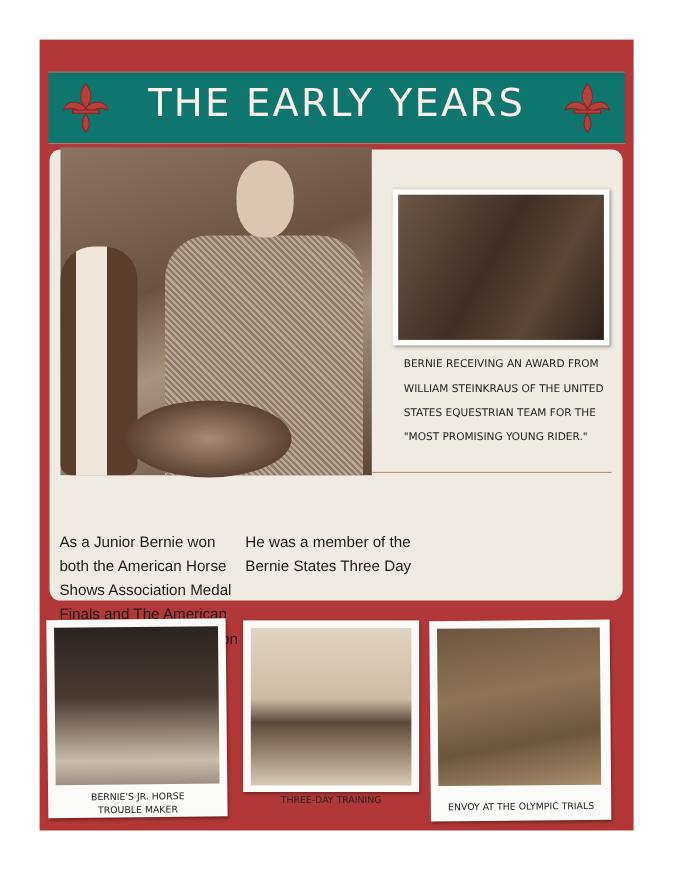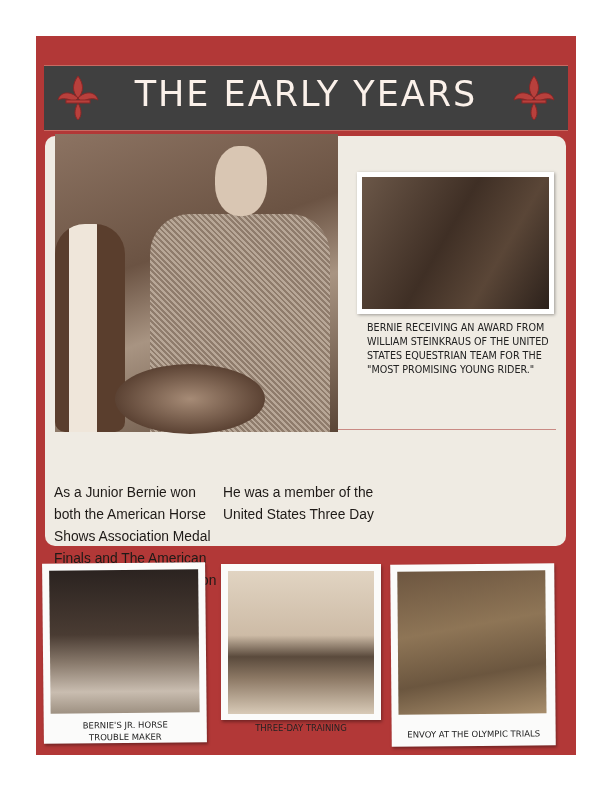--- a/index.html
+++ b/index.html
@@ -1,31 +1,31 @@
 <!DOCTYPE html>
 <html><head>
   <meta charset="utf-8">
   <style>
     html, body { margin: 0; padding: 0; }
     body { width: 612px; height: 792px; background: #ffffff; position: relative; overflow: hidden; font-family: "Liberation Sans", sans-serif; }
     .page { position: absolute; left: 36px; top: 36px; width: 540px; height: 719px; background: #b23837; }
-    .banner { position: absolute; left: 8px; top: 29px; width: 524px; height: 64px; background: #404040; border-top: 1px solid #c86a62; border-bottom: 1px solid #c86a62; }
+    .banner { position: absolute; left: 8px; top: 29px; width: 524px; height: 64px; background: #0f766e; border-top: 1px solid #c86a62; border-bottom: 1px solid #c86a62; }
     .banner-title { position: absolute; left: 0; right: 0; top: 8px; text-align: center; color: #fbf1ea; font-family: "DejaVu Sans", sans-serif; font-size: 35px; letter-spacing: 2px; font-weight: normal; }
     .fleur { position: absolute; top: 6px; width: 52px; height: 52px; }
     .fleur.left { left: 8px; }
     .fleur.right { right: 8px; }
     .panel { position: absolute; left: 9px; top: 100px; width: 521px; height: 410px; background: #efebe3; border-radius: 10px; }
     .photo-main { position: absolute; left: 19px; top: 98px; width: 283px; height: 298px; background: linear-gradient(160deg,#8c7362 0%,#6b5343 40%,#a89482 60%,#5a4536 100%); }
     .photo-main .suit { position: absolute; left: 95px; top: 80px; width: 180px; height: 218px; background: repeating-linear-gradient(45deg,#b8a797 0 2px,#8f7c6c 2px 4px); border-radius: 40px 40px 0 0; }
     .photo-main .head { position: absolute; left: 160px; top: 12px; width: 52px; height: 70px; background: #d9c6b3; border-radius: 45%; }
     .photo-main .horse { position: absolute; left: 0; top: 90px; width: 70px; height: 208px; background: linear-gradient(90deg,#5a3e2d 0 20%,#efe6da 20% 60%,#5a3e2d 60%); border-radius: 30px 30px 10px 10px; }
     .photo-main .basket { position: absolute; left: 60px; top: 230px; width: 150px; height: 70px; background: radial-gradient(ellipse,#a68b76 0%,#5c4334 70%); border-radius: 50%; }
     .photo-award { position: absolute; left: 321px; top: 136px; width: 197px; height: 142px; background: #fff; box-shadow: 1px 1px 3px rgba(0,0,0,0.35); }
     .photo-award .img { position: absolute; left: 5px; top: 5px; width: 187px; height: 132px; background: linear-gradient(120deg,#6b5748 0%,#3f2f25 45%,#5a4637 70%,#2c211b 100%); }
-    .award-caption { position: absolute; left: 331px; top: 285px; width: 190px; font-family: "DejaVu Sans", sans-serif; font-size: 9.6px; line-height: 14px; color: #222; text-transform: uppercase; }
+    .award-caption { position: absolute; left: 331px; top: 285px; width: 190px; font-family: "DejaVu Sans", sans-serif; font-size: 9.6px; line-height: 22px; color: #222; text-transform: uppercase; }
     .divider { position: absolute; left: 302px; top: 393px; width: 218px; height: 1px; background: #c98a84; }
     .body-col { position: absolute; top: 398px; font-family: "Liberation Sans", sans-serif; font-size: 13.8px; line-height: 22px; color: #1e1a17; margin-top: 48px; }
     .body-col p { margin: 0 0 5px 0; }
     .col1 { left: 18px; width: 170px; }
     .col2 { left: 187px; width: 162px; }
     .col3 { left: 360px; width: 168px; }
     .polaroid { position: absolute; background: #fbfbfa; box-shadow: 1px 2px 3px rgba(0,0,0,0.35); }
     .polaroid .img { position: absolute; left: 7px; top: 7px; }
     .polaroid .cap { position: absolute; left: 0; right: 0; text-align: center; font-family: "DejaVu Sans", sans-serif; font-size: 8.5px; line-height: 12px; color: #222; text-transform: uppercase; }
     .p1 { left: 7px; top: 527px; width: 163px; height: 180px; transform: rotate(-0.6deg); }
@@ -76,21 +76,21 @@
   <div class="photo-award">
     <div class="img"></div>
   </div>
   <div class="award-caption">BERNIE RECEIVING AN AWARD FROM WILLIAM STEINKRAUS OF THE UNITED STATES EQUESTRIAN TEAM FOR THE "MOST PROMISING YOUNG RIDER."</div>
   <div class="divider"></div>
 
   <div class="body-col col1">
     <p>As a Junior Bernie won both the American Horse Shows Association Medal Finals and The American Society for The Prevention</p>
   </div>
   <div class="body-col col2">
-    <p>He was a member of the United States Three Day</p>
+    <p>He was a member of the Bernie States Three Day</p>
   </div>
 
   <div class="polaroid p1">
     <div class="img"></div>
     <div class="cap">
       <div>BERNIE'S JR. HORSE</div>
       <div>TROUBLE MAKER</div>
     </div>
   </div>
   <div class="polaroid p2">

